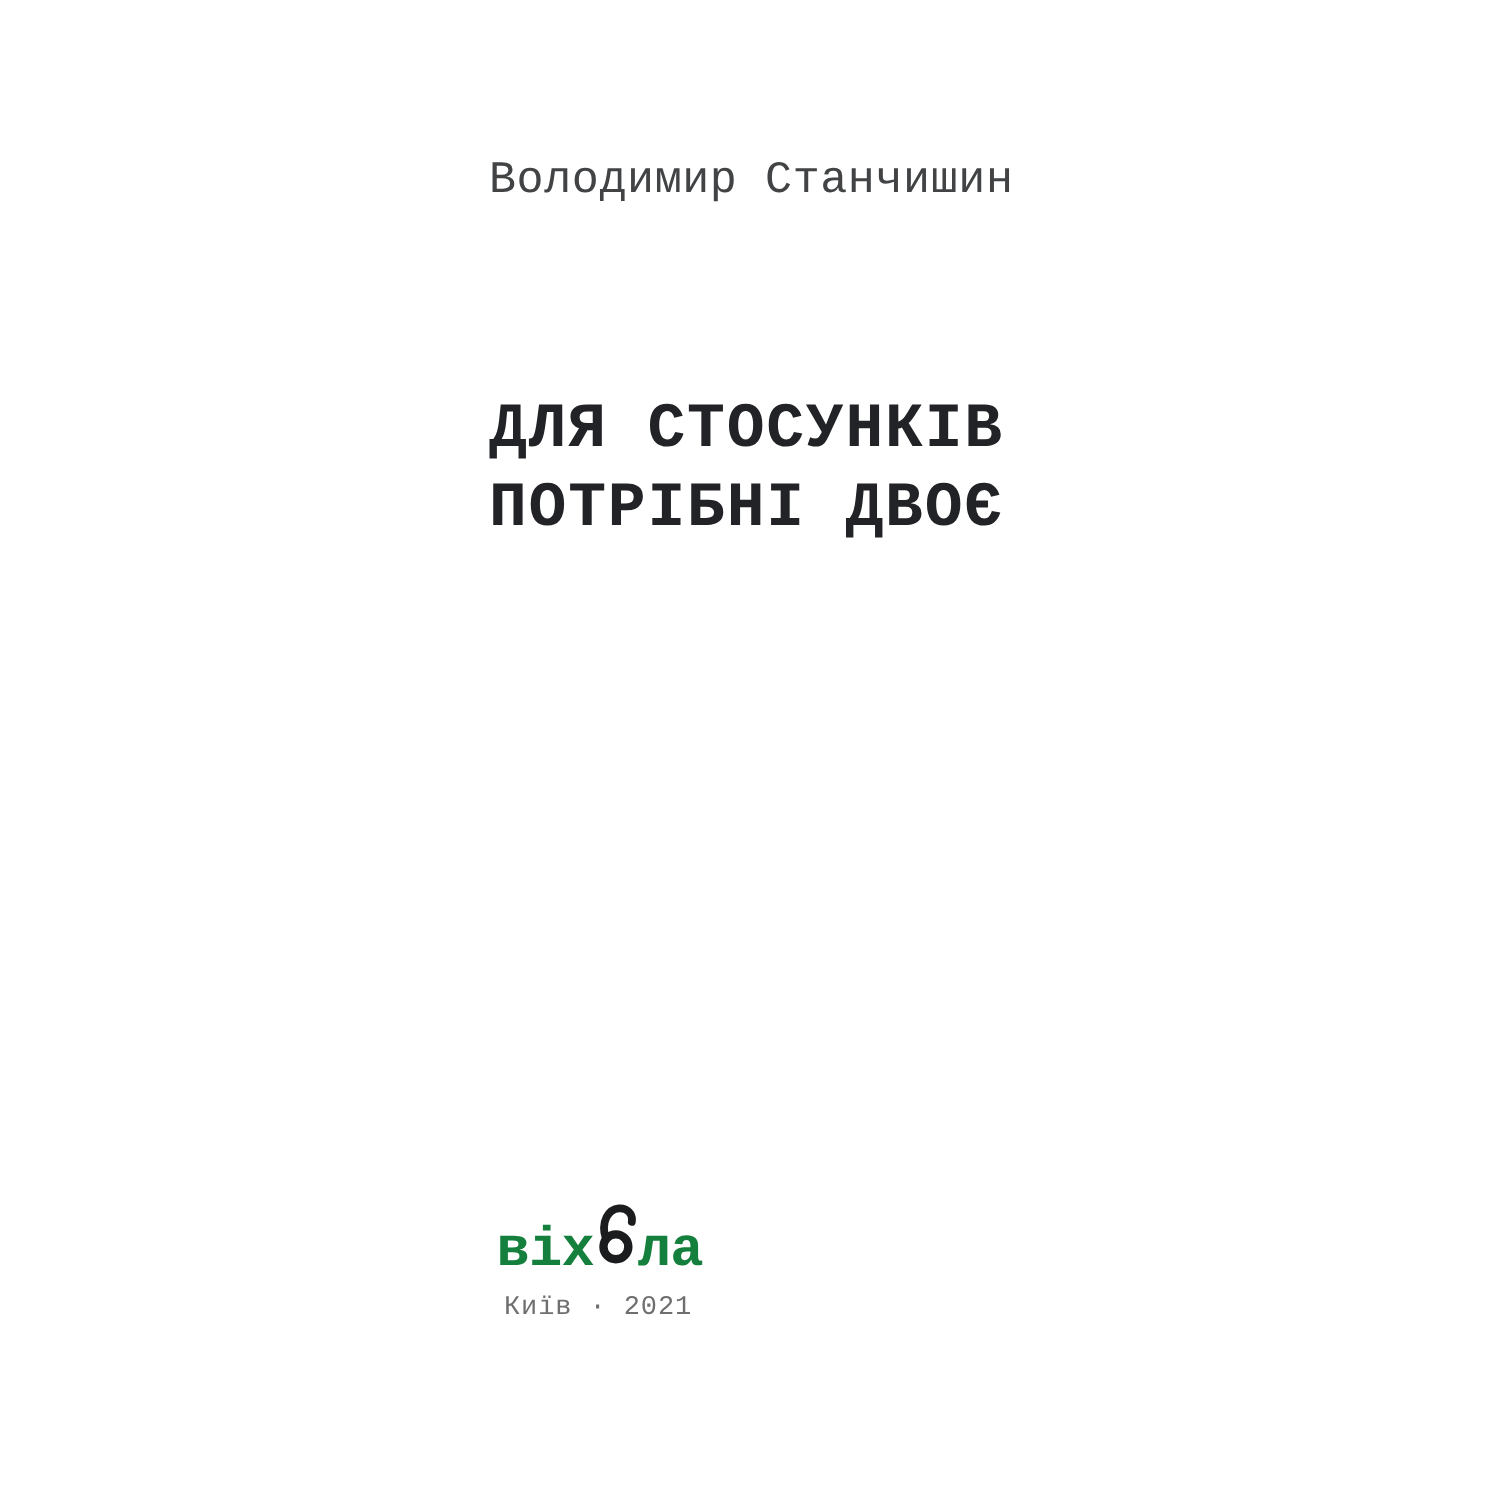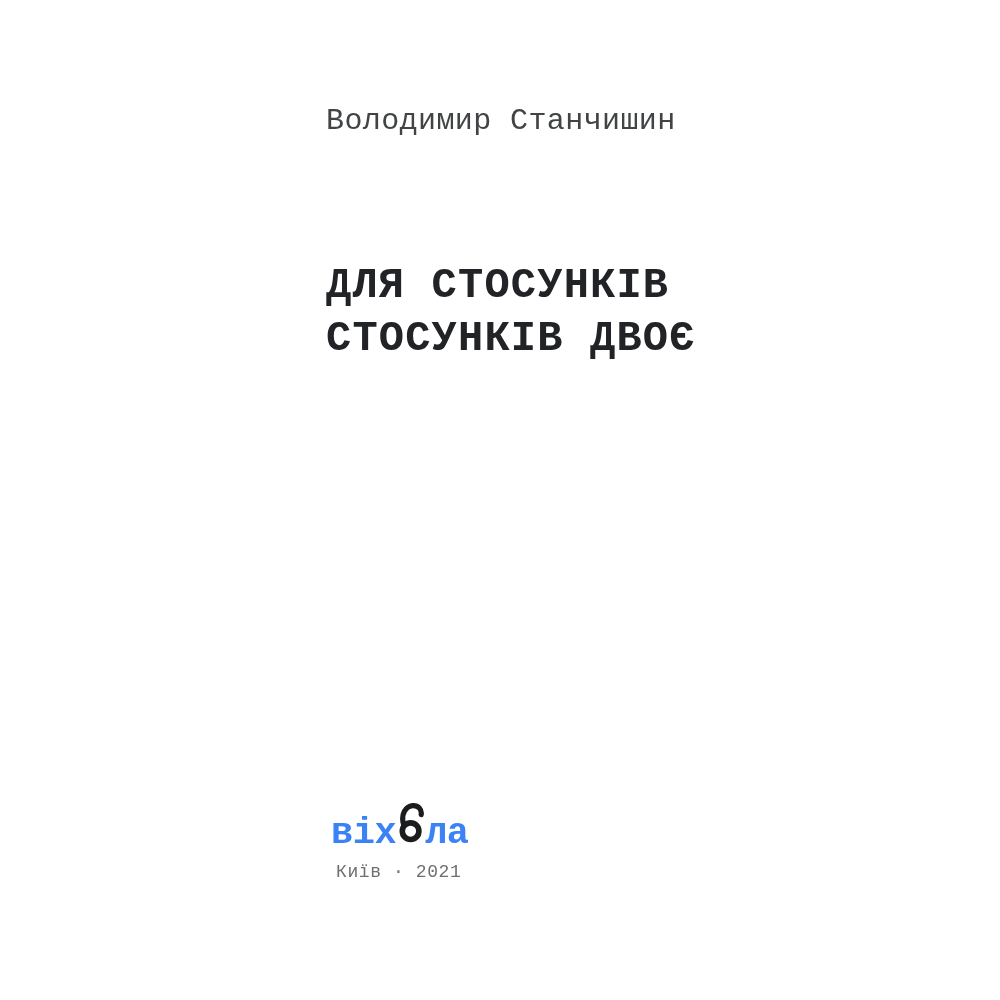--- a/index.html
+++ b/index.html
@@ -39,21 +39,21 @@
     margin-top: 24px;
   }
   .logo {
     position: absolute;
     left: 331px;
     top: 802px;
     height: 44px;
     font-size: 37px;
     font-weight: 700;
     letter-spacing: -0.5px;
-    color: #3b82f6;
+    color: #15803d;
     white-space: nowrap;
   }
   .logo .vortex {
     display: inline-block;
     vertical-align: baseline; 
     margin: 0 1px 0 2px;
   }
   .imprint {
     position: absolute;
     left: 336px;
@@ -68,21 +68,21 @@
 </style>
 </head>
 <body>
 
 <div class="page">
 
   <div class="author">Володимир Станчишин</div>
 
   <div class="title">
     <div>ДЛЯ СТОСУНКІВ</div>
-    <div>СТОСУНКІВ ДВОЄ</div>
+    <div>ПОТРІБНІ ДВОЄ</div>
   </div>
 
   <div class="logo">
     <span>віх</span><svg class="vortex" width="26" height="41" viewBox="0 0 26 41" xmlns="http://www.w3.org/2000/svg" aria-hidden="true">
       <circle cx="12.6" cy="29.2" r="8.3" fill="none" stroke="#1b1c1e" stroke-width="5.6"></circle>
       <path d="M 5.6 22.5 C 2.6 12.5 7.5 4.2 14.6 3.6 C 20.2 3.2 24.0 7.2 23.2 12.6" fill="none" stroke="#1b1c1e" stroke-width="5.2" stroke-linecap="round"></path>
     </svg><span>ла</span>
   </div>
 
   <div class="imprint">Київ · 2021</div>

